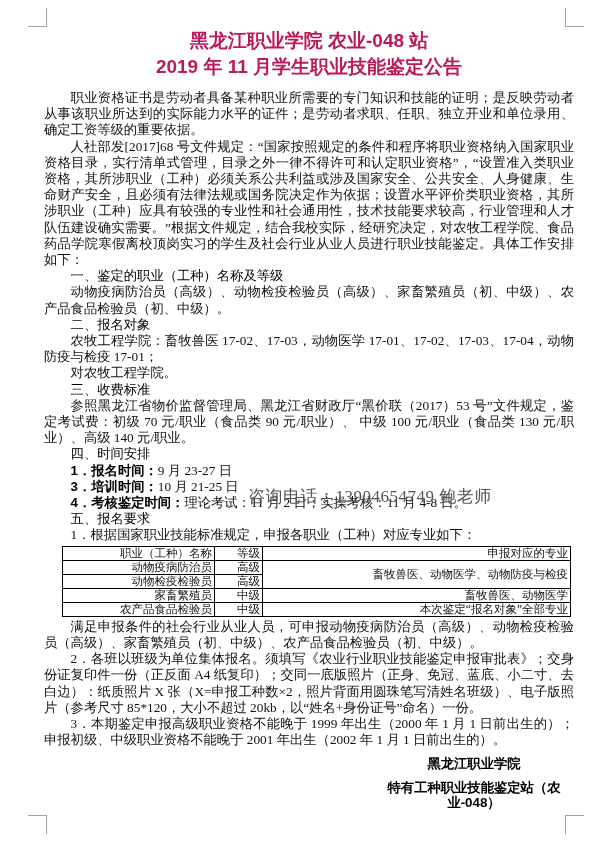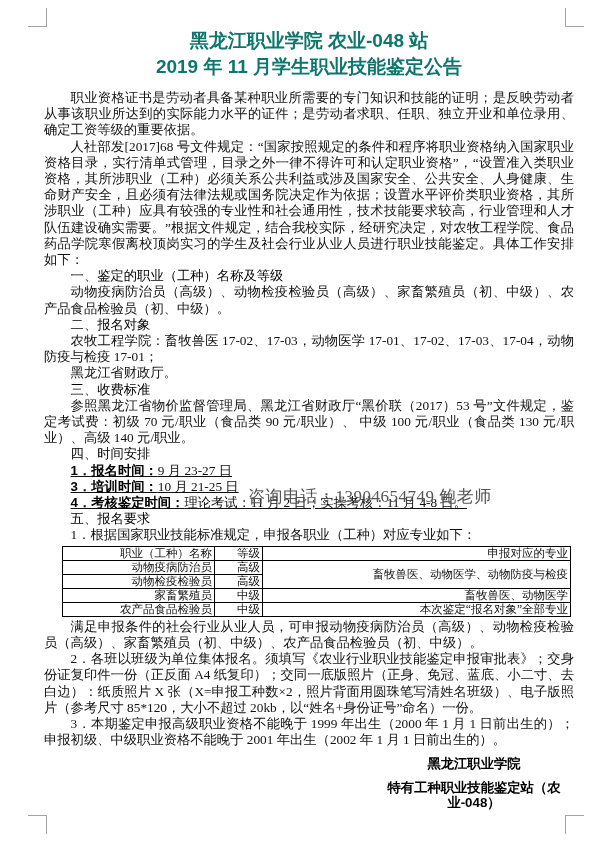--- a/index.html
+++ b/index.html
@@ -1,26 +1,26 @@
 <!DOCTYPE html>
 <html><head>
 <meta charset="utf-8">
 <style>
   html,body{margin:0;padding:0;background:#ffffff;}
   .page{position:relative;width:612px;height:843px;background:#ffffff;overflow:hidden;
         font-family:"Liberation Serif",serif;color:#111111;}
   .content{position:absolute;left:44px;top:28px;width:530px;}
   .doc-title{margin:0 0 10px 0;text-align:center;font-family:"Liberation Sans",sans-serif;
-             font-weight:bold;font-size:19px;line-height:26px;color:#0f766e;}
+             font-weight:bold;font-size:19px;line-height:26px;color:#be185d;}
   .title-line{display:block;}
   .para{margin:0;text-indent:2em;text-align:justify;font-size:13.3px;line-height:16.2px;}
   .plain{margin:0;text-indent:2em;font-size:13.3px;line-height:16.2px;}
   .sec-head{margin:0;text-indent:2em;font-family:"Liberation Sans",sans-serif;font-weight:normal;
             font-size:13.3px;line-height:16.2px;color:#000000;}
-  .item{margin:0;text-indent:2em;font-size:13.3px;line-height:16.2px;text-decoration:underline;}
+  .item{margin:0;text-indent:2em;font-size:13.3px;line-height:16.2px;}
   .item-label{font-family:"Liberation Sans",sans-serif;font-weight:bold;color:#000000;}
   table.prof{border-collapse:collapse;margin:2px 0 2px 18px;width:508px;table-layout:fixed;}
   table.prof th,table.prof td{border:1px solid #000000;font-weight:normal;font-size:11.5px;
             line-height:12.5px;text-align:right;vertical-align:middle;padding:0 2px;height:13px;
             overflow:hidden;white-space:nowrap;}
   .signature{margin-top:2px;padding-left:330px;text-align:center;
              font-family:"Liberation Sans",sans-serif;font-weight:bold;font-size:13.3px;
              line-height:15.5px;color:#000000;}
   .signature p{margin:8px;}
   .phone-note{position:absolute;left:248px;top:485px;font-family:"Liberation Serif",serif;
@@ -49,21 +49,21 @@
     </h1>
 
     <p class="para">职业资格证书是劳动者具备某种职业所需要的专门知识和技能的证明；是反映劳动者从事该职业所达到的实际能力水平的证件；是劳动者求职、任职、独立开业和单位录用、确定工资等级的重要依据。</p>
     <p class="para">人社部发[2017]68 号文件规定：“国家按照规定的条件和程序将职业资格纳入国家职业资格目录，实行清单式管理，目录之外一律不得许可和认定职业资格”，“设置准入类职业资格，其所涉职业（工种）必须关系公共利益或涉及国家安全、公共安全、人身健康、生命财产安全，且必须有法律法规或国务院决定作为依据；设置水平评价类职业资格，其所涉职业（工种）应具有较强的专业性和社会通用性，技术技能要求较高，行业管理和人才队伍建设确实需要。”根据文件规定，结合我校实际，经研究决定，对农牧工程学院、食品药品学院寒假离校顶岗实习的学生及社会行业从业人员进行职业技能鉴定。具体工作安排如下：</p>
 
     <p class="sec-head">一、鉴定的职业（工种）名称及等级</p>
     <p class="para">动物疫病防治员（高级）、动物检疫检验员（高级）、家畜繁殖员（初、中级）、农产品食品检验员（初、中级）。</p>
 
     <p class="sec-head">二、报名对象</p>
     <p class="para">农牧工程学院：畜牧兽医 17-02、17-03，动物医学 17-01、17-02、17-03、17-04，动物防疫与检疫 17-01；</p>
-    <p class="plain">黑龙江省财政厅。</p>
+    <p class="plain">对农牧工程学院。</p>
 
     <p class="sec-head">三、收费标准</p>
     <p class="para">参照黑龙江省物价监督管理局、黑龙江省财政厅“黑价联（2017）53 号”文件规定，鉴定考试费：初级 70 元/职业（食品类 90 元/职业）、 中级 100 元/职业（食品类 130 元/职业）、高级 140 元/职业。</p>
 
     <p class="sec-head">四、时间安排</p>
     <p class="item">
       <span class="item-label">1．报名时间：</span><span>9 月 23-27 日</span>
     </p>
     <p class="item">
       <span class="item-label">3．培训时间：</span><span>10 月 21-25 日</span>

